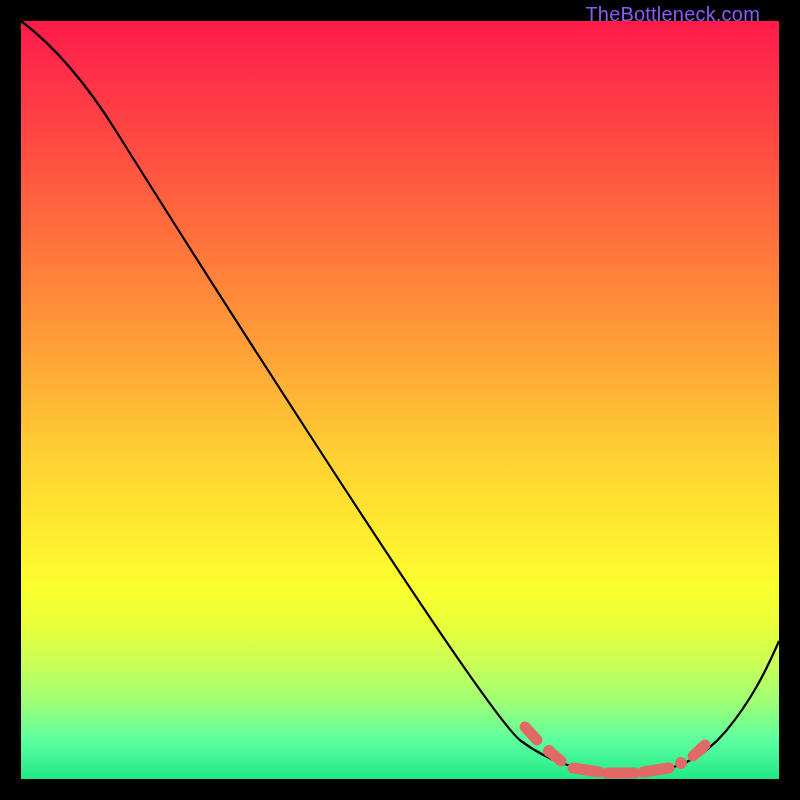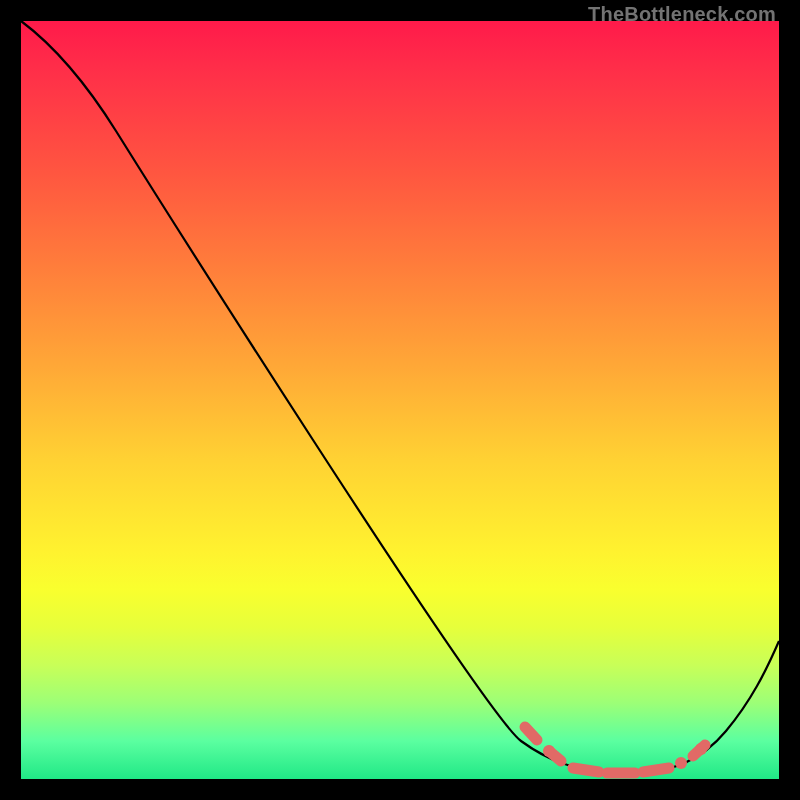--- a/index.html
+++ b/index.html
@@ -29,24 +29,24 @@
       #e6ff3b 80%,
       #c8ff58 85%,
       #9cff77 90%,
       #5bffa0 95%,
       #20e886 100%
     );
   }
   .attribution {
     position: absolute;
     top: 3px;
-    right: 24px;
-    color: #737373;
+    right: 40px;
+    color: #8b5cf6;
     font-size: 20px;
-    font-weight: 700;
+    font-weight: 400;
     letter-spacing: 0.2px;
   }
   svg.curve {
     position: absolute;
     left: 0;
     top: 0;
     width: 758px;
     height: 758px;
     overflow: visible;
   }

